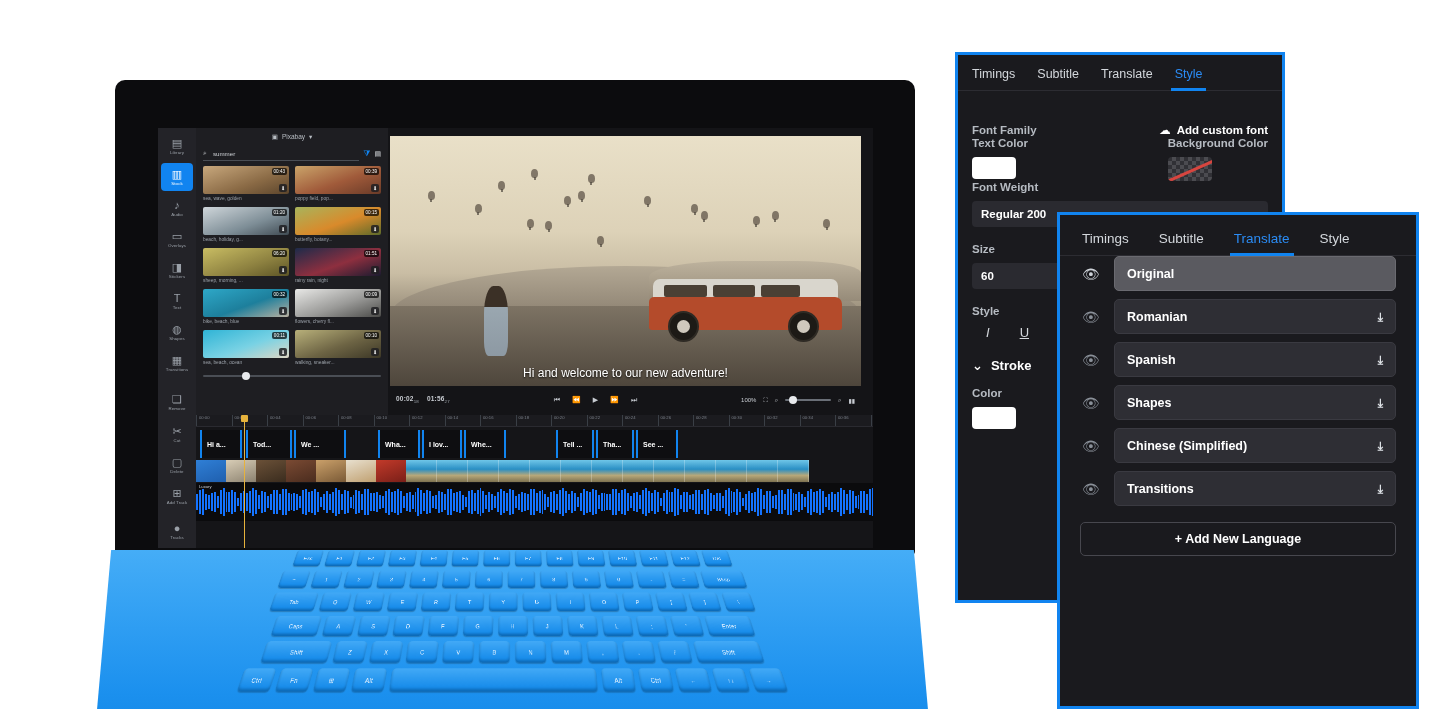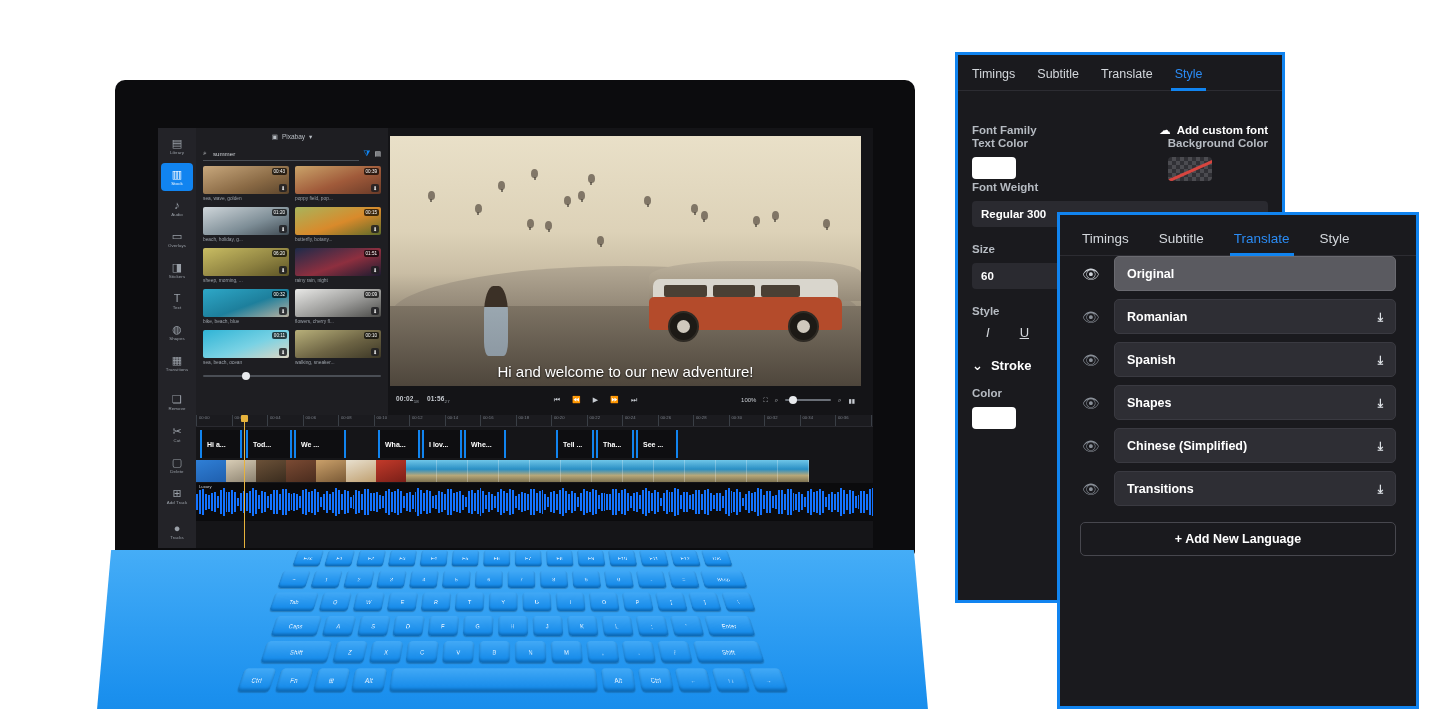--- a/index.html
+++ b/index.html
@@ -74,21 +74,21 @@
   .balloon:after{content:"";position:absolute;left:2.5px;top:8px;width:2px;height:3px;background:rgba(80,72,62,.7);}
   .bus{position:absolute;left:55%;top:58%;width:41%;height:25%;}
   .bus-body{position:absolute;left:0;bottom:22%;width:100%;height:52%;background:#b44b2b;border-radius:5px 7px 3px 3px;}
   .bus-roof{position:absolute;left:2%;bottom:70%;width:96%;height:34%;background:#d9d6cd;border-radius:7px 7px 0 0;}
   .bus-win{position:absolute;bottom:74%;height:20%;background:#4a4034;border-radius:2px;}
   .wheel{position:absolute;bottom:2%;width:14%;padding-bottom:14%;border-radius:50%;background:#1d1a16;
          border:2px solid #2e2a24;}
   .wheel i{position:absolute;left:26%;top:26%;width:48%;height:48%;border-radius:50%;background:#cfc9bd;}
   .woman{position:absolute;left:20%;top:60%;width:5%;height:28%;
          background:linear-gradient(180deg,#3b3026 0%,#3b3026 30%,#9aa7b0 30%,#8d99a3 100%);border-radius:40% 40% 20% 20%;}
-  .sub{position:absolute;left:0;right:0;bottom:6px;text-align:center;color:#fff;font-size:15px;
+  .sub{position:absolute;left:0;right:0;bottom:6px;text-align:center;color:#fff;font-size:12px;
        text-shadow:0 1px 2px rgba(0,0,0,.9);font-weight:400;}
 
   .ctrlbar{position:absolute;left:2px;right:12px;top:262px;height:20px;background:#141417;
            display:flex;align-items:center;padding:0 6px;color:#c7cbd1;}
   .tc{font-size:6.5px;font-weight:bold;letter-spacing:.2px;}
   .tc sub{font-size:4.4px;font-weight:normal;color:#9aa0a8;}
   .tc.second{margin-left:8px;}
   .transport{flex:1;display:flex;align-items:center;justify-content:center;gap:12px;font-size:7px;}
   .right-ctl{display:flex;align-items:center;gap:7px;font-size:6px;}
   .zt{width:46px;height:2px;background:#6a6f77;border-radius:2px;position:relative;}
@@ -792,21 +792,21 @@
         <div class="swatch"></div>
       </div>
       <div>
         <div class="lbl">Background Color</div>
         <div class="checker"></div>
       </div>
     </div>
 
     <div class="lbl">Font Weight</div>
     <div class="field">
-      <span>Regular 300</span>
+      <span>Regular 200</span>
     </div>
 
     <div class="lbl">Size</div>
     <div class="field">
       <span>60</span>
     </div>
 
     <div class="lbl">Style</div>
     <div class="styleicons">
       <span style="font-style:italic">I</span>

